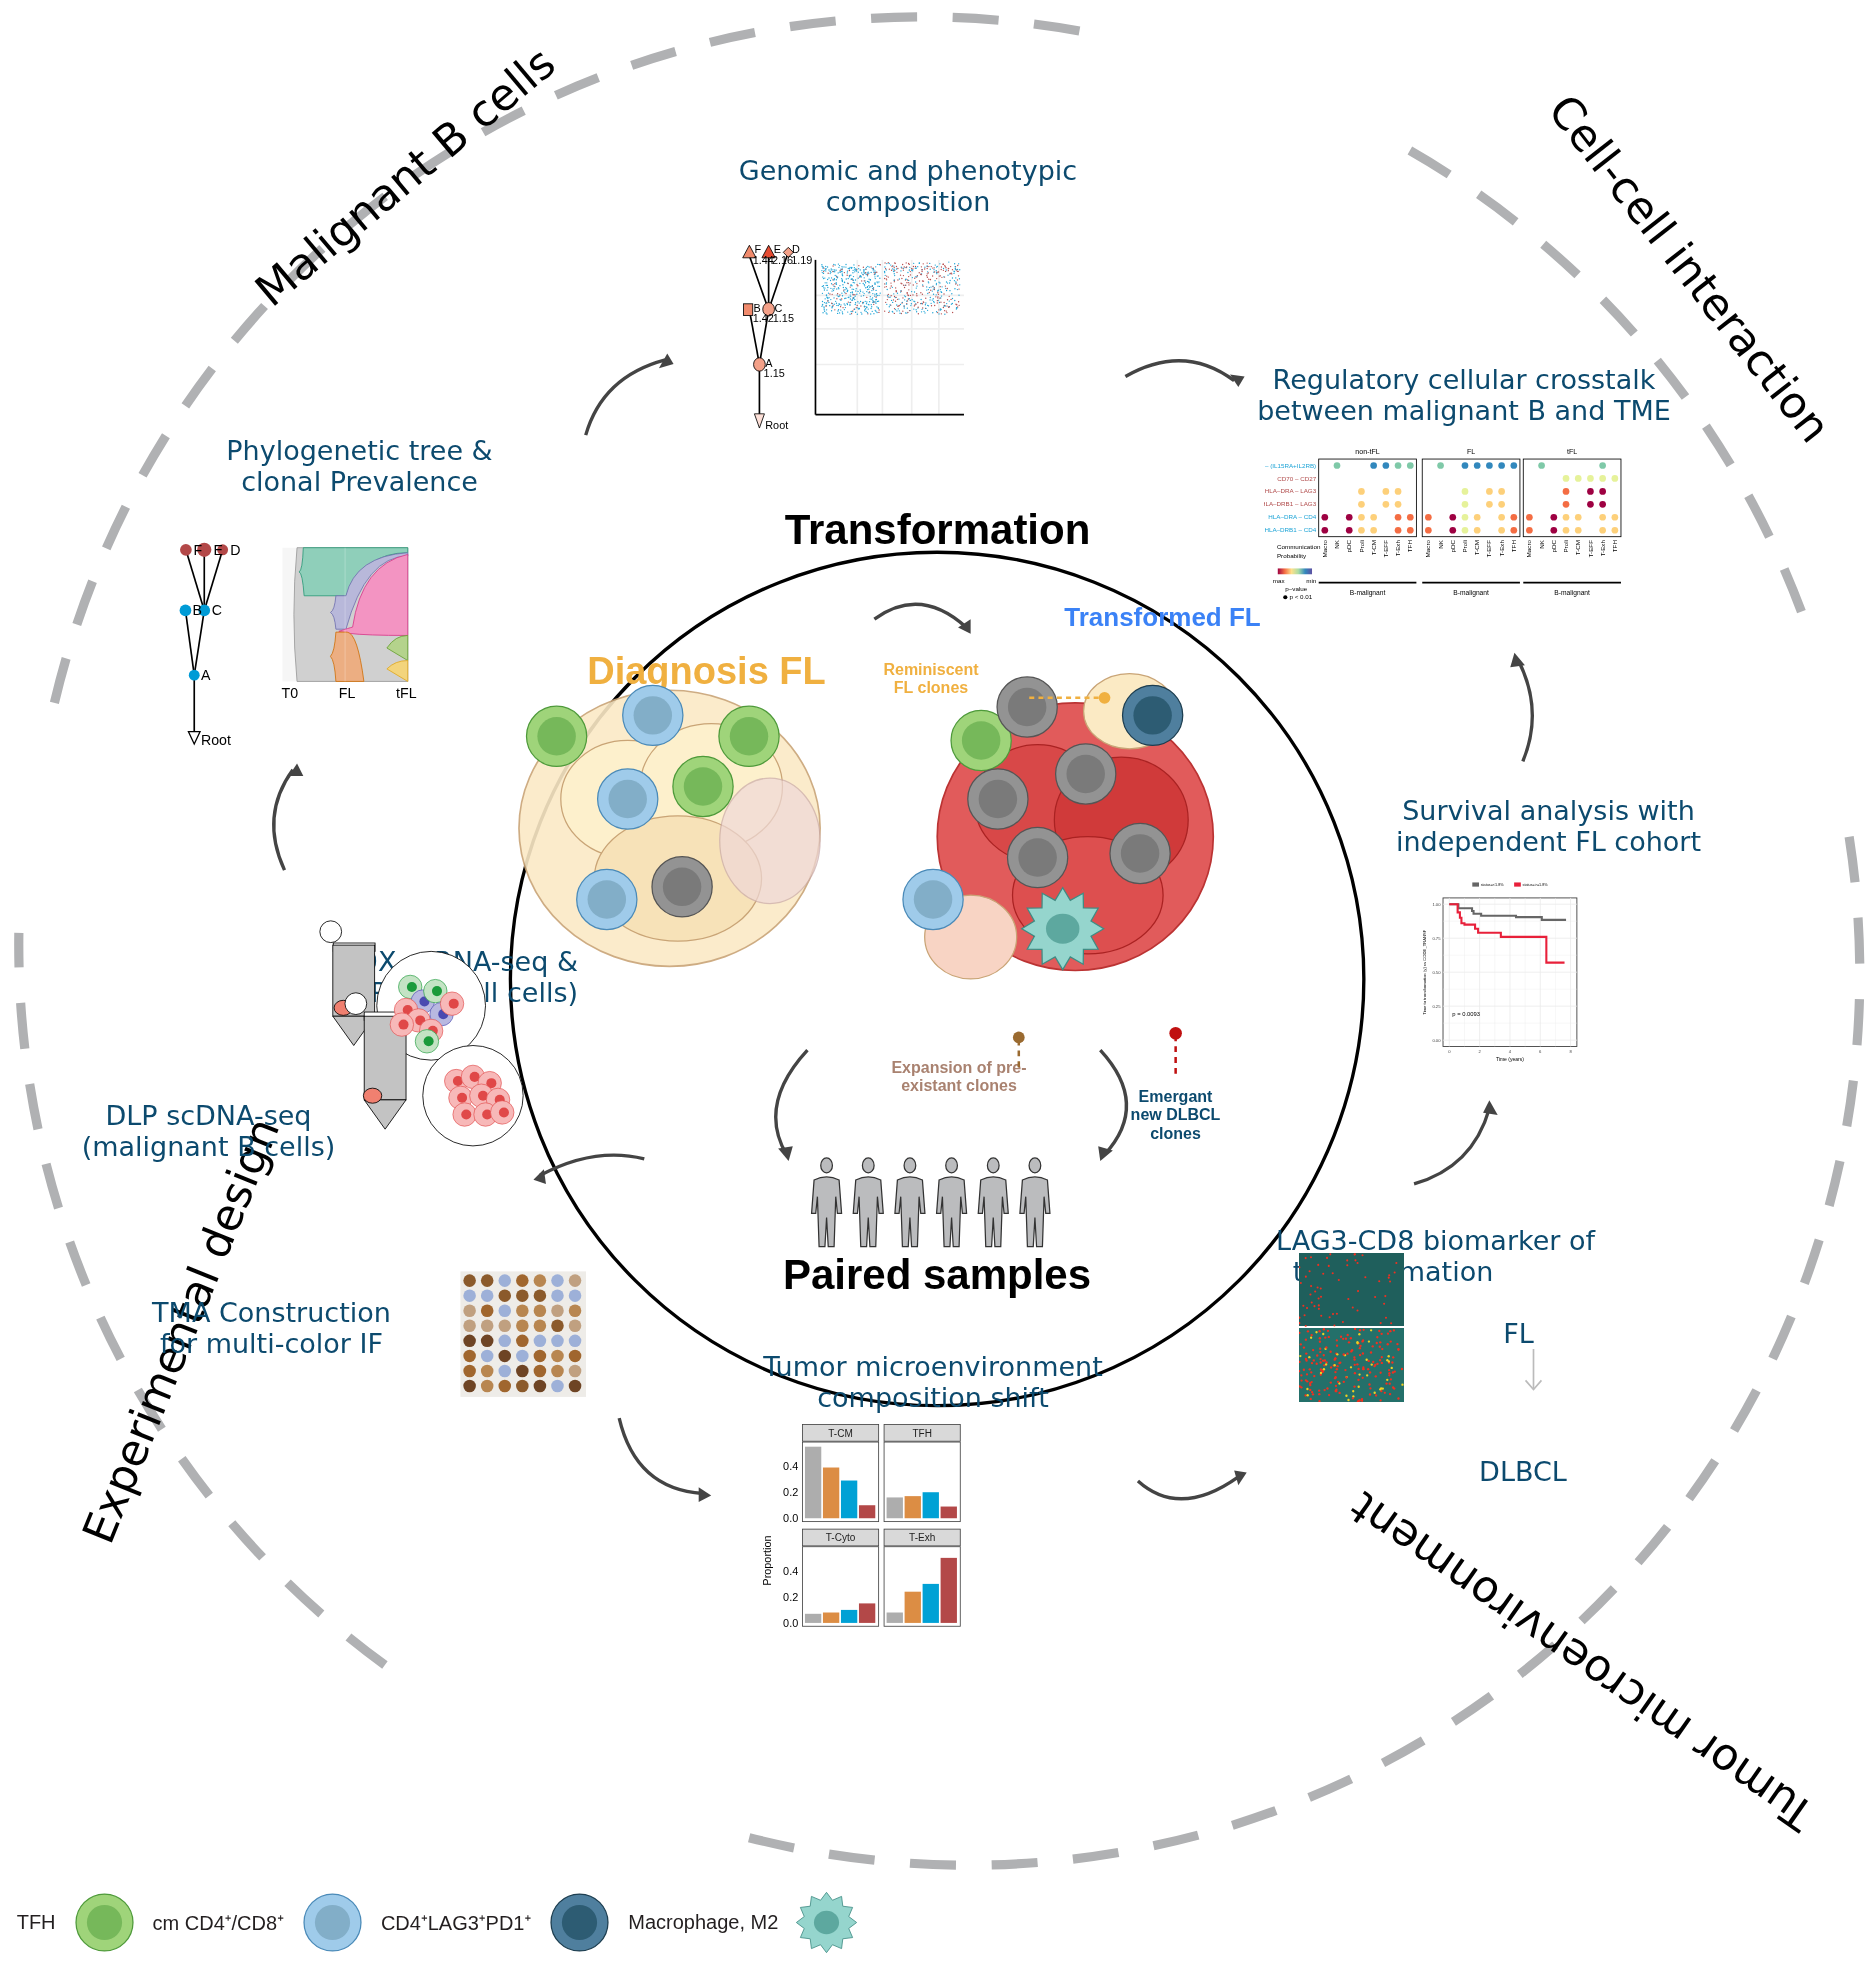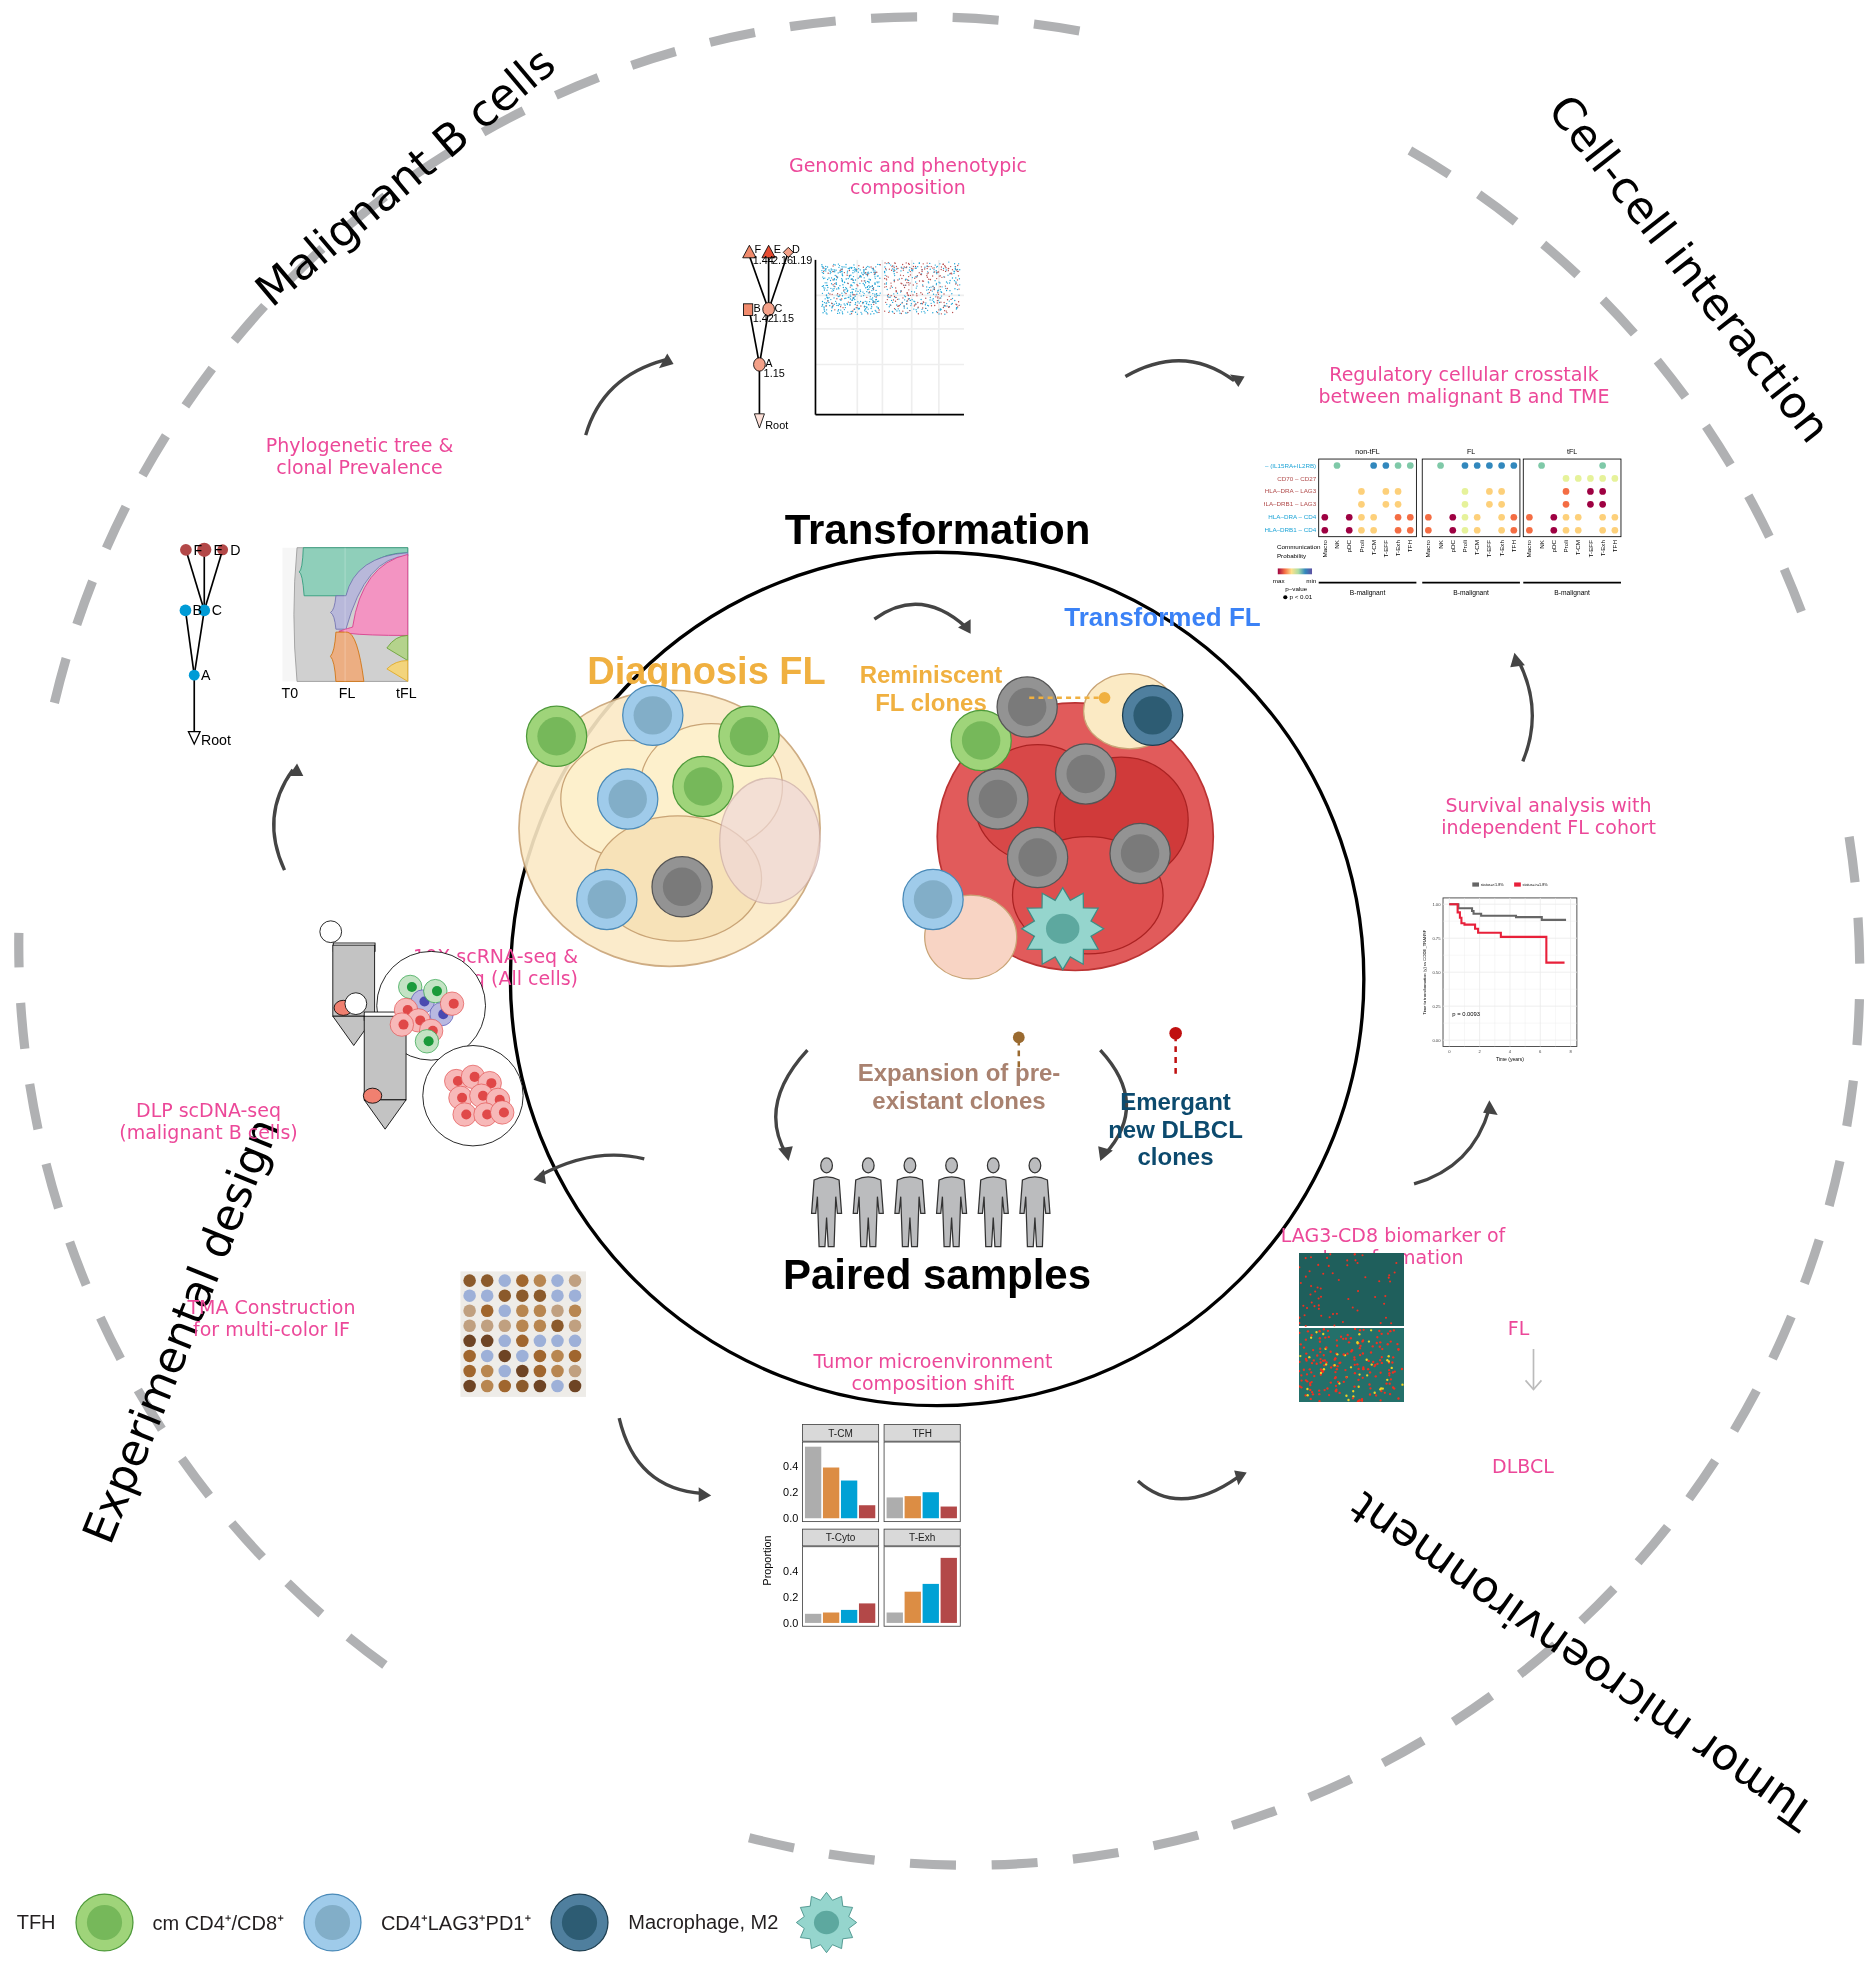--- a/index.html
+++ b/index.html
@@ -1,22 +1,22 @@
 <!DOCTYPE html>
 <html style="font-size:6.7px"><head>
 <meta charset="utf-8">
 <style>
   html,body{margin:0;padding:0;background:#fff;}
   body{width:1873px;height:1965px;position:relative;overflow:hidden;font-family:"Liberation Sans",sans-serif;color:#231f20;}
   .abs{position:absolute;}
-  .sec-title{position:absolute;font-family:"DejaVu Sans",sans-serif;font-size:19px;line-height:1.15;text-align:center;color:#ec4899;white-space:nowrap;}
+  .sec-title{position:absolute;font-family:"DejaVu Sans",sans-serif;font-size:27px;line-height:1.15;text-align:center;color:#0c4a6e;white-space:nowrap;}
   .ring-label{position:absolute;font-family:"DejaVu Sans",sans-serif;font-size:44px;color:#000;white-space:nowrap;transform-origin:center center;}
   svg text{font-family:"Liberation Sans",sans-serif;}
   .big-title{position:absolute;font-family:"Liberation Sans",sans-serif;font-weight:bold;font-size:42px;text-align:center;white-space:nowrap;}
-  .callout{position:absolute;font-family:"Liberation Sans",sans-serif;font-weight:bold;font-size:24px;line-height:1.15;text-align:center;white-space:nowrap;}
+  .callout{position:absolute;font-family:"Liberation Sans",sans-serif;font-weight:bold;font-size:16px;line-height:1.15;text-align:center;white-space:nowrap;}
   .legend-row{position:absolute;left:16.7px;top:1891px;display:flex;align-items:center;gap:15px;font-size:20px;}
   .legend-item{display:flex;align-items:center;gap:15px;}
 </style>
 </head>
 <body>
 
 <svg class="abs" style="left:0;top:0" width="1873" height="1965" viewBox="0 0 4477 4697">
   <g fill="none" stroke="#b0b1b3" stroke-width="22" stroke-dasharray="110 85">
     <path d="M130,1680 A2130,2130 0 0 1 2660,90"></path>
     <path d="M3370,360 A2130,2130 0 0 1 4330,1530"></path>

